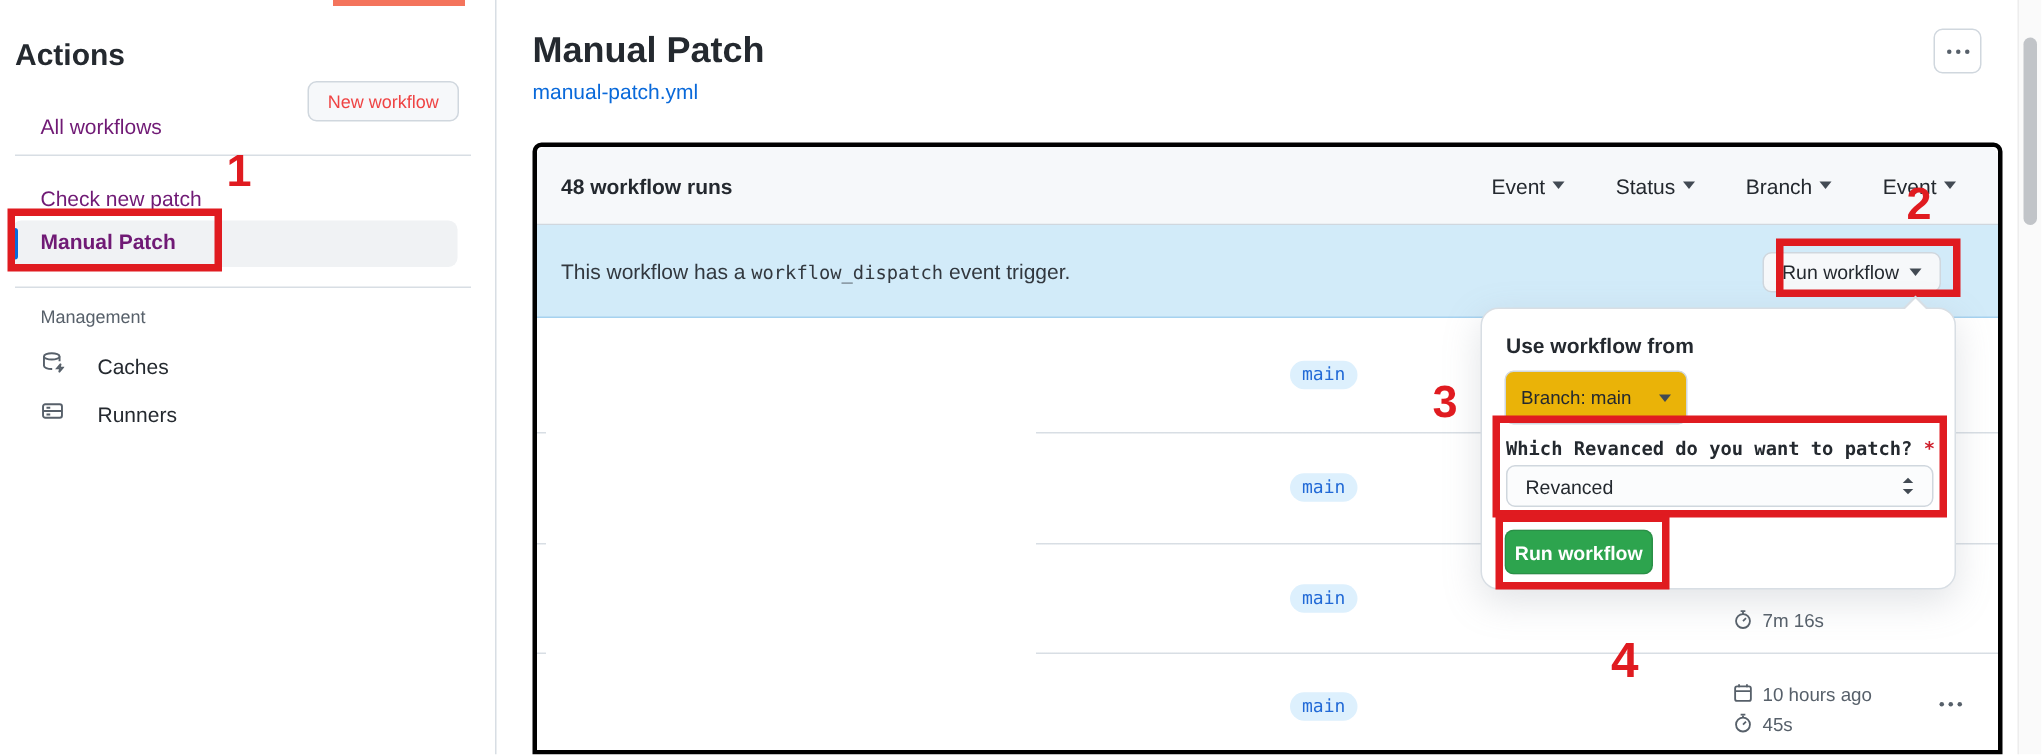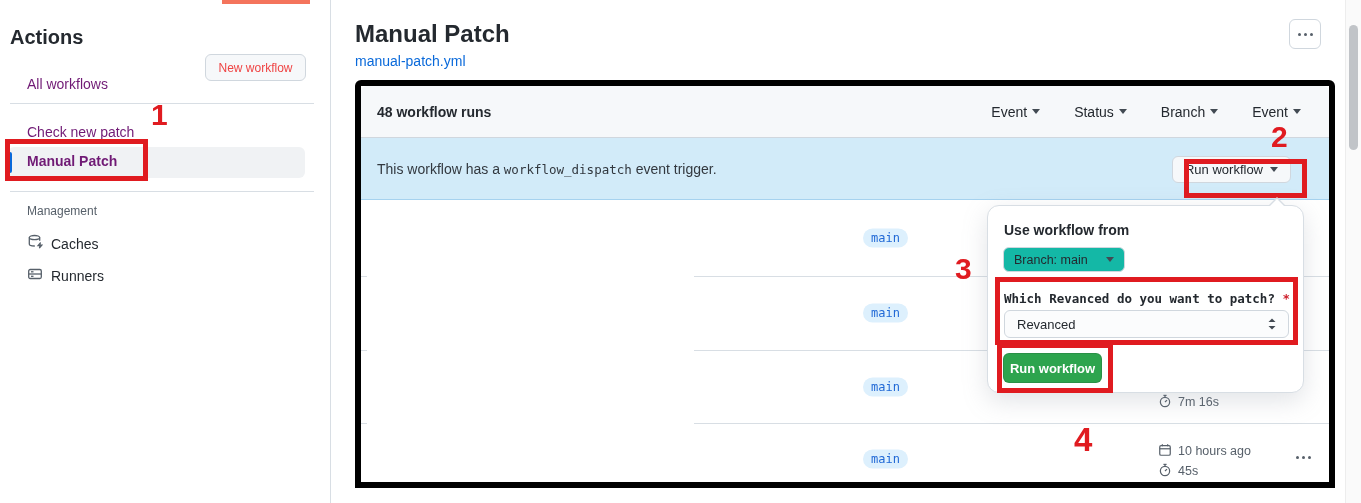--- a/index.html
+++ b/index.html
@@ -16,41 +16,41 @@
   #new-workflow-btn { position:absolute; left:205px; top:22px; width:101px; height:27px;
              background:#f6f8fa; border:1px solid #d0d7de; border-radius:6px;
              font-size:12px; color:#ef4444; display:flex; align-items:center; justify-content:center; cursor:pointer;margin-top:32px; }
   .side-item { position:absolute; left:27px; font-size:14px; color:#701a75; cursor:pointer; white-space:nowrap; }
   .side-divider { position:absolute; left:10px; width:304px; height:1px; background:#d8dee4; }
   #selected-item-bg { position:absolute; left:8px; top:147px; width:297px; height:31px;
              background:#f0f2f4; border-radius:6px; }
   #selected-item-bar { position:absolute; left:8px; top:152px; width:4px; height:21px;
              background:#0969da; border-radius:2px; }
   #mgmt-heading { position:absolute; left:27px; top:204px; font-size:12px; color:#57606a; }
-  .mgmt-item { position:absolute; left:27px; display:flex; align-items:center; gap:8px;
+  .mgmt-item { position:absolute; left:27px; display:flex; align-items:center; gap:22px;
              font-size:14px; color:#24292f; cursor:pointer; }
   .mgmt-item svg { flex:0 0 auto; }
 
   
   #main-title { position:absolute; left:355px; top:20px; font-size:24px; font-weight:600; }
   #file-link { position:absolute; left:355px; top:53px; font-size:14px; color:#0969da; text-decoration:none; cursor:pointer; }
   #search-box { position:absolute; left:980px; top:19px; width:300px; height:30px;
              border:1px solid #d0d7de; border-radius:6px; background:#fff;
              display:flex; align-items:center; padding:0 10px; gap:8px; }
   #search-box input { border:none; outline:none; flex:1; font-size:14px; color:#24292f;
              font-family:"Liberation Sans", sans-serif; background:transparent; }
   #search-box input::placeholder { color:#6e7781; }
   #header-kebab-btn { position:absolute; left:1289px; top:19px; width:32px; height:30px;
              border:1px solid #d0d7de; border-radius:6px; background:#fff; cursor:pointer;
              display:flex; align-items:center; justify-content:center; gap:3px; }
   .dot { width:3px; height:3px; border-radius:50%; background:#57606a; }
 
   
-  #runs-table { position:absolute; left:355px; top:80px; width:980px; height:408px;
-             border:6px solid #000000; border-radius:6px 6px 0 0; background:#fff; }
+  #runs-table { position:absolute; left:355px; top:95px; width:980px; height:408px;
+             border:3px solid #000000; border-radius:6px 6px 0 0; background:#fff; }
   #runs-header { position:absolute; left:0; top:0; right:0; height:52px; background:#f6f8fa;
              border-bottom:1px solid #d0d7de; border-radius:6px 6px 0 0;
              display:flex; align-items:center; padding:0 28px 0 16px; }
   #runs-count { font-size:14px; font-weight:bold; }
   #filters { margin-left:auto; display:flex; gap:34px; }
   .filter { display:flex; align-items:center; gap:5px; font-size:14px; color:#24292f; cursor:pointer; }
   .caret { width:0; height:0; border-left:4px solid transparent; border-right:4px solid transparent;
              border-top:5px solid #424a53; }
   #banner { position:absolute; left:0; top:52px; right:0; height:62px; background:#d2ebf9;
              border-bottom:1px solid #a6d2ef; display:flex; align-items:center; padding:0 16px; }
@@ -74,22 +74,22 @@
   #popup { position:absolute; left:987px; top:205px; width:317px; height:188px; background:#fff;
              border:1px solid #d8dee4; border-radius:12px; z-index:7;
              box-shadow:0 8px 24px rgba(140,149,159,0.25); }
   #popup::before { content:""; position:absolute; left:280px; top:-9px; width:0; height:0;
              border-left:9px solid transparent; border-right:9px solid transparent;
              border-bottom:9px solid #d8dee4; }
   #popup::after { content:""; position:absolute; left:281px; top:-7px; width:0; height:0;
              border-left:8px solid transparent; border-right:8px solid transparent;
              border-bottom:8px solid #fff; }
   #popup-heading { position:absolute; left:16px; top:16px; font-size:14px; font-weight:bold; }
-  #branch-select-btn { position:absolute; left:15px; top:41px; height:25px; padding:0 10px;
-             background:#14b8a6; border:1px solid #d0d7de; border-radius:6px; cursor:pointer;
+  #branch-select-btn { position:absolute; left:15px; top:41px; height:36px; padding:0 10px;
+             background:#eab308; border:1px solid #d0d7de; border-radius:6px; cursor:pointer;
              display:flex; align-items:center; gap:18px; font-size:12.5px; color:#24292f; }
   #popup-input-label { position:absolute; left:16px; top:85px; font-family:"DejaVu Sans Mono", monospace;
              font-size:12.5px; font-weight:bold; white-space:nowrap; }
   #popup-input-label .req { color:#cf222e; }
   #revanced-select { position:absolute; left:16px; top:104px; width:285px; height:28px;
              border:1px solid #d0d7de; border-radius:6px; background:#fbfcfd; cursor:pointer;
              display:flex; align-items:center; padding:0 10px 0 12px; font-size:13px; color:#24292f; }
   #revanced-select svg { margin-left:auto; }
   #popup-run-btn { position:absolute; left:15px; top:147px; width:99px; height:30px;
              background:#2da44e; border:1px solid rgba(27,31,36,0.15); border-radius:6px;

